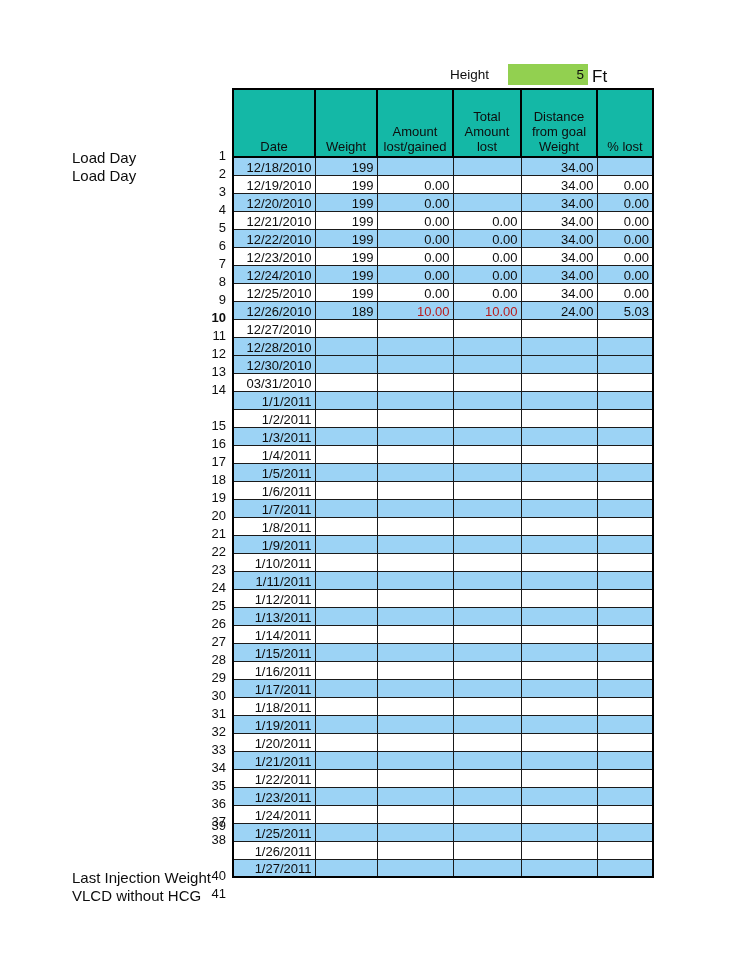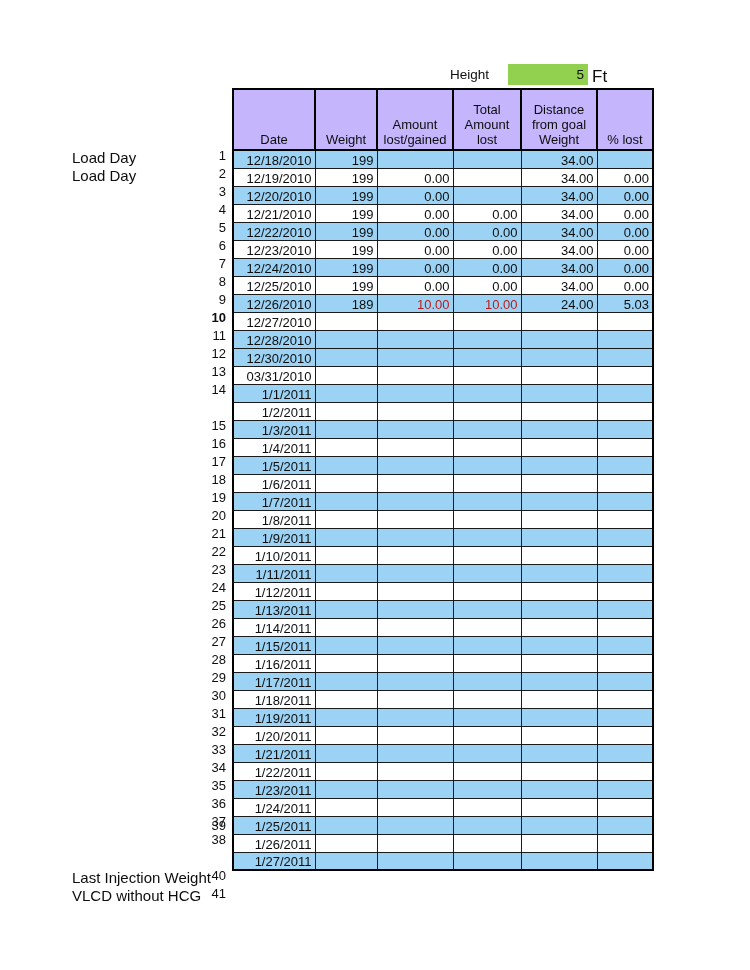--- a/index.html
+++ b/index.html
@@ -106,27 +106,27 @@
     padding: 0 3px;
     font-size: 13px;
     font-weight: normal;
     box-sizing: border-box;
     vertical-align: bottom;
     height: 18px;
     overflow: hidden;
     white-space: nowrap;
   }
   #sheet thead th {
-    height: 61px;
+    height: 68px;
     text-align: center;
     vertical-align: bottom;
     line-height: 15px;
     padding-bottom: 2px;
     border: 2px solid #000000;
-    background: #c4b5fd;
+    background: #14b8a6;
   }
   #sheet thead th .hdr-lines {
     display: block;
   }
   #sheet tbody td {
     border: 1px solid #1a1a1a;
   }
   .c-date  { width: 82px;  text-align: right; padding-right: 5px; }
   .c-wt    { width: 62px;  text-align: right; padding-right: 5px; }
   .c-loss  { width: 76px;  text-align: right; padding-right: 5px; }

